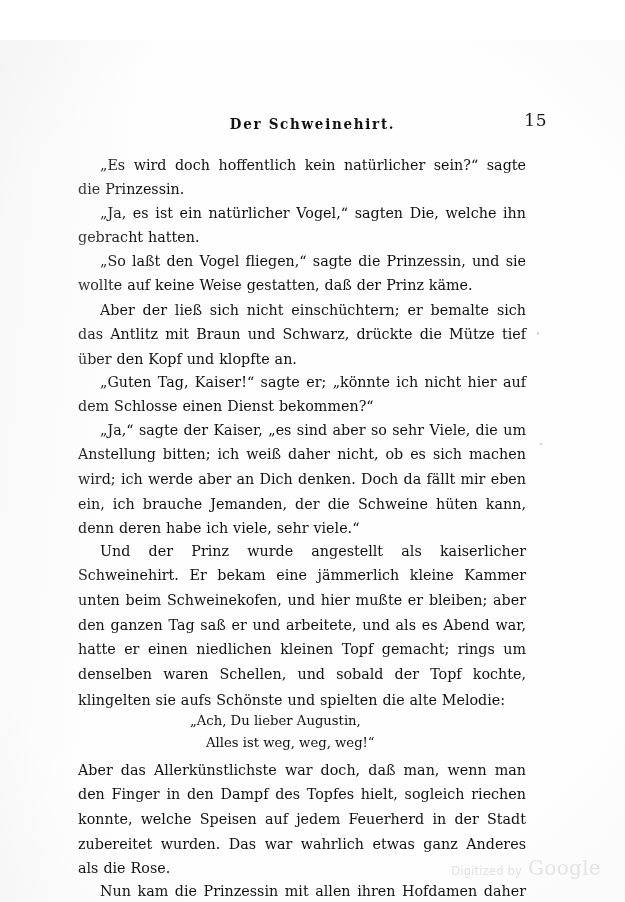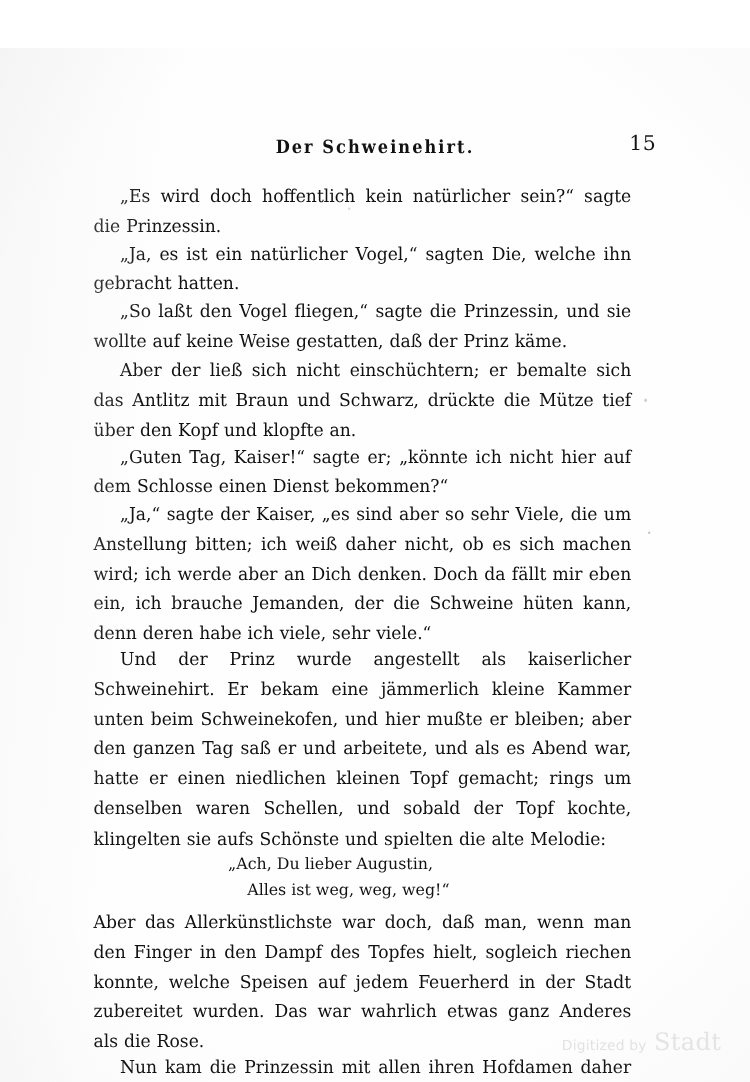--- a/index.html
+++ b/index.html
@@ -176,16 +176,16 @@
   </div>
 
   <span class="speck" style="left:537px; top:292px; width:2px; height:3px;"></span>
   <span class="speck" style="left:540px; top:403px; width:2px; height:2px;"></span>
   <span class="speck" style="left:290px; top:133px; width:2px; height:2px; opacity:.35;"></span>
 
   <div id="scan-texture"></div>
 
   <div id="watermark">
     <span class="wm-small">Digitized by</span>
-    <span class="wm-brand">Stadt</span>
+    <span class="wm-brand">Google</span>
   </div>
 
 </div>
 
 </body></html>

